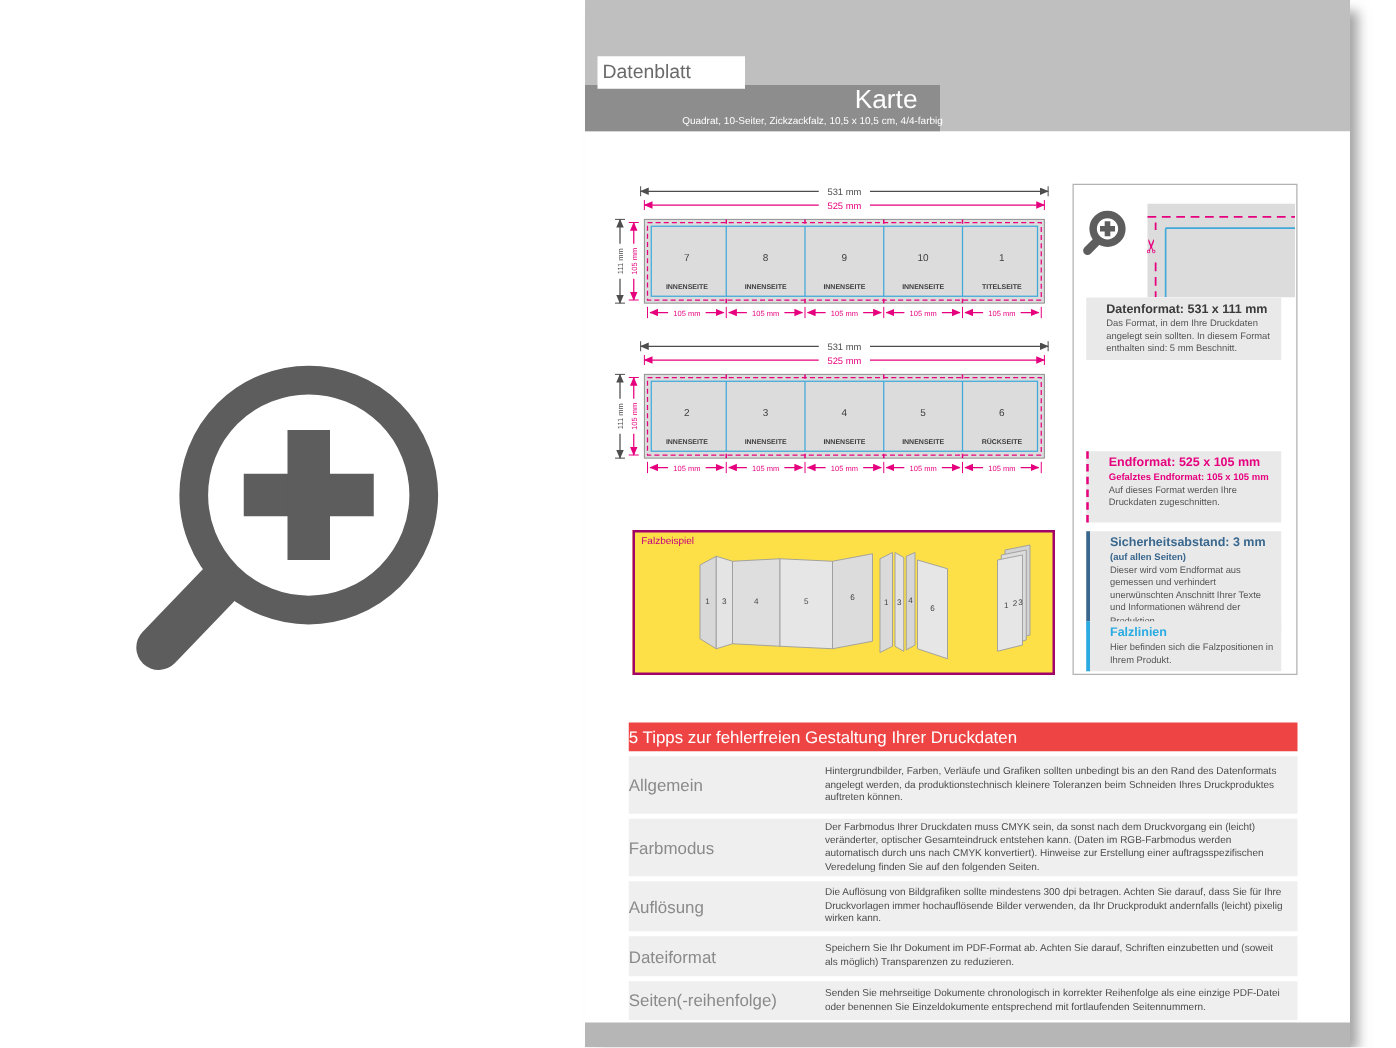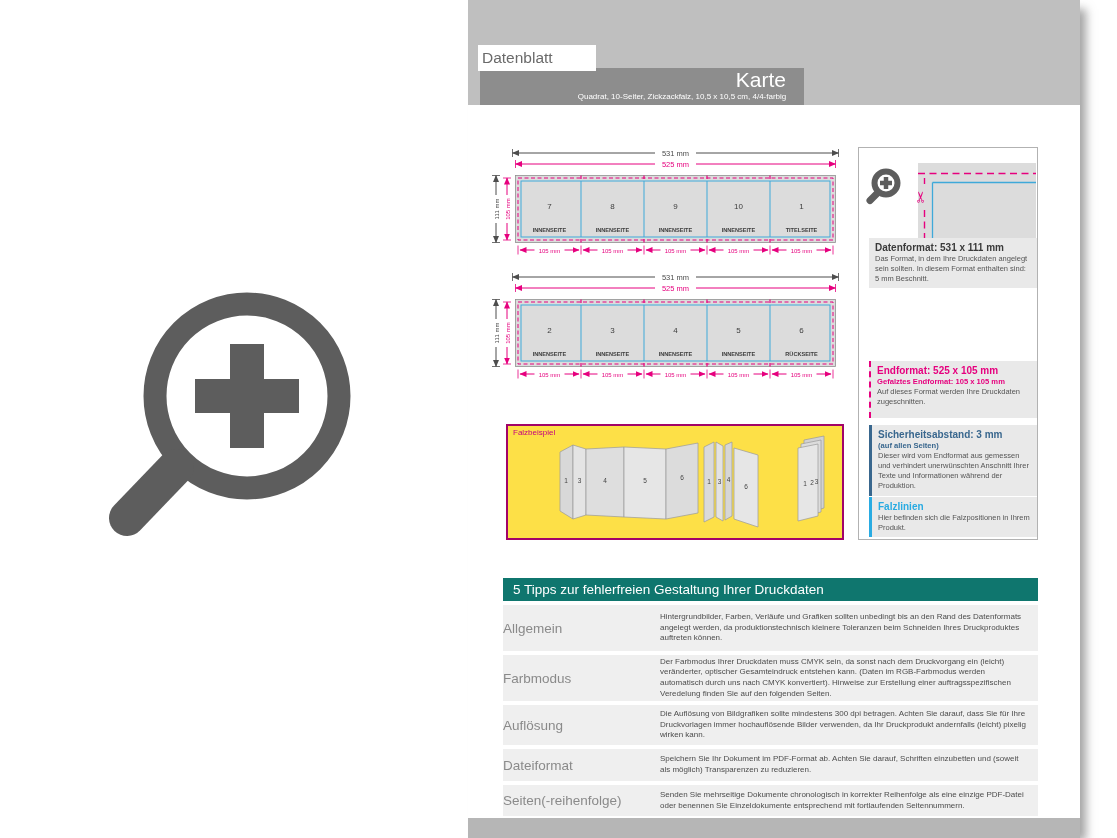--- a/index.html
+++ b/index.html
@@ -3,48 +3,48 @@
 <meta charset="utf-8">
 <style>
   html,body{margin:0;padding:0;background:#ffffff;font-family:"Liberation Sans",sans-serif;}
   .canvas{position:relative;width:1117px;height:838px;background:#ffffff;overflow:hidden;}
   .page{position:absolute;left:468px;top:0;width:612px;height:838px;background:#ffffff;
         box-shadow:9px 6px 9px -3px rgba(90,90,90,0.55);}
   
   .hdr-gray{position:absolute;left:0;top:0;width:612px;height:105px;background:#bfbfbf;}
   .hdr-tab{position:absolute;left:10px;top:45px;width:118px;height:26px;background:#ffffff;z-index:3;}
   .hdr-tab span{display:block;padding-left:4px;line-height:26px;font-size:15.5px;color:#6a6a6a;}
-  .hdr-band{position:absolute;left:12px;top:68px;width:324px;height:37px;background:#8d8d8d;z-index:2;}
+  .hdr-band{position:absolute;left:0;top:68px;width:284px;height:37px;background:#8d8d8d;z-index:2;}
   .hdr-title{position:absolute;right:18px;top:0px;font-size:21px;color:#ffffff;}
   .hdr-sub{position:absolute;bottom:4px;left:0;width:100%;text-align:center;font-size:8px;color:#ffffff;margin-left:40px;}
   
   .diag{position:absolute;left:19px;width:360px;height:114px;}
   .diag text{font-family:"Liberation Sans",sans-serif;}
   
   .falz{position:absolute;left:38px;top:424px;width:334px;height:112px;border:2px solid #a20368;background:#fde047;}
   .falz-label{position:absolute;left:5px;top:2px;font-size:8px;color:#c4007e;}
   
   .sidebar{position:absolute;left:390px;top:147px;width:180px;height:393px;border:1px solid #b2b2b2;background:#ffffff;box-sizing:border-box;}
   .detail{position:absolute;left:46px;top:4px;width:131px;height:86px;background:#ffffff;overflow:hidden;}
   .detail .graybg{position:absolute;left:13px;top:11px;right:0;bottom:0;background:#dcdcdc;}
   .detail svg{position:absolute;left:0;top:0;}
   .scissors{position:absolute;left:10px;top:36px;font-size:15px;color:#e6007e;transform:rotate(-90deg);}
-  .card{position:absolute;left:10px;width:168px;background:#e9e9e9;box-sizing:border-box;padding:4px 5px 4px 6px;}
+  .card{position:absolute;left:10px;width:156px;background:#e9e9e9;box-sizing:border-box;padding:4px 5px 4px 16px;}
   .card .t{font-size:10px;font-weight:700;color:#3a3a3a;margin-bottom:1px;}
   .card .st{font-size:7.6px;font-weight:700;margin-bottom:1px;}
   .card .b{font-size:7.5px;line-height:1.35;color:#555555;}
   .card.mag{border-left:2px dashed #e6007e;}
   .card.mag .t,.card.mag .st{color:#e6007e;}
   .card.steel{border-left:3px solid #39678e;}
   .card.steel .t,.card.steel .st{color:#39678e;}
   .card.cyan{border-left:3px solid #29abe2;}
   .card.cyan .t{color:#29abe2;}
   
   .tips{position:absolute;left:35px;top:578px;width:535px;}
-  .tips-h{height:23px;background:#0f766e;color:#ffffff;font-size:13.5px;line-height:23px;padding-left:10px;}
+  .tips-h{height:23px;background:#ef4444;color:#ffffff;font-size:13.5px;line-height:23px;}
   .tip-row{display:flex;align-items:center;background:#efefef;margin-top:4px;}
   .tip-label{width:157px;flex:0 0 157px;box-sizing:border-box;font-size:13.5px;color:#8a8a8a;}
   .tip-text{flex:1;font-size:8px;line-height:1.34;color:#4c4c4c;padding:4px 10px 4px 0;}
   .bottom-bar{position:absolute;left:0;top:818px;width:612px;height:20px;background:#b6b6b6;}
   .bigzoom{position:absolute;left:100px;top:280px;}
 </style>
 </head>
 <body>
 
 <div class="canvas">

